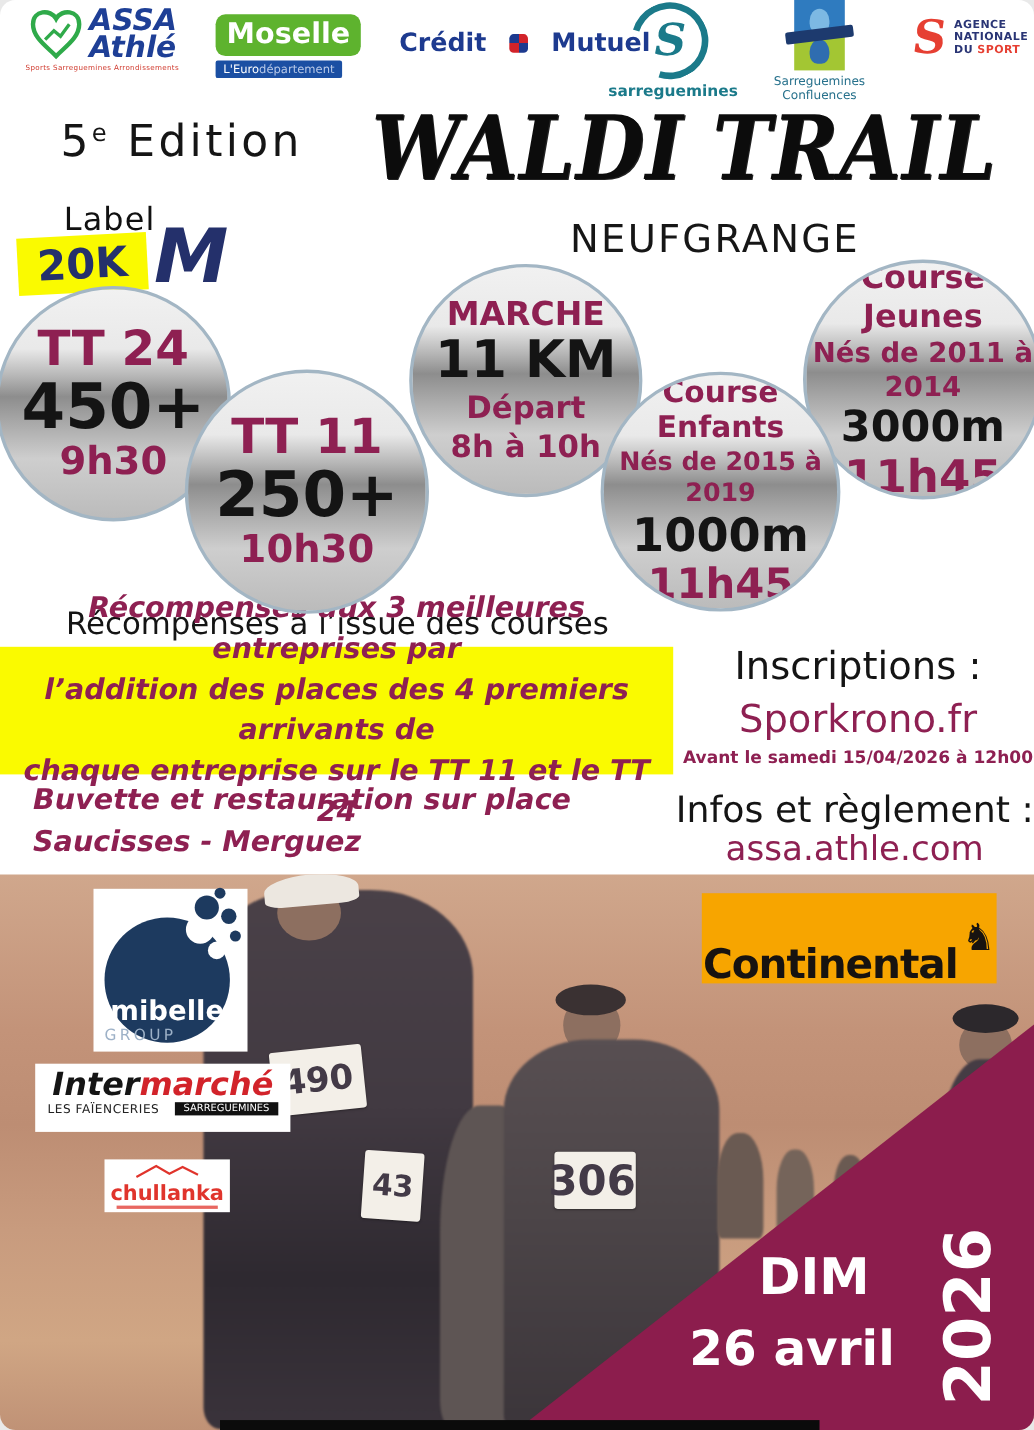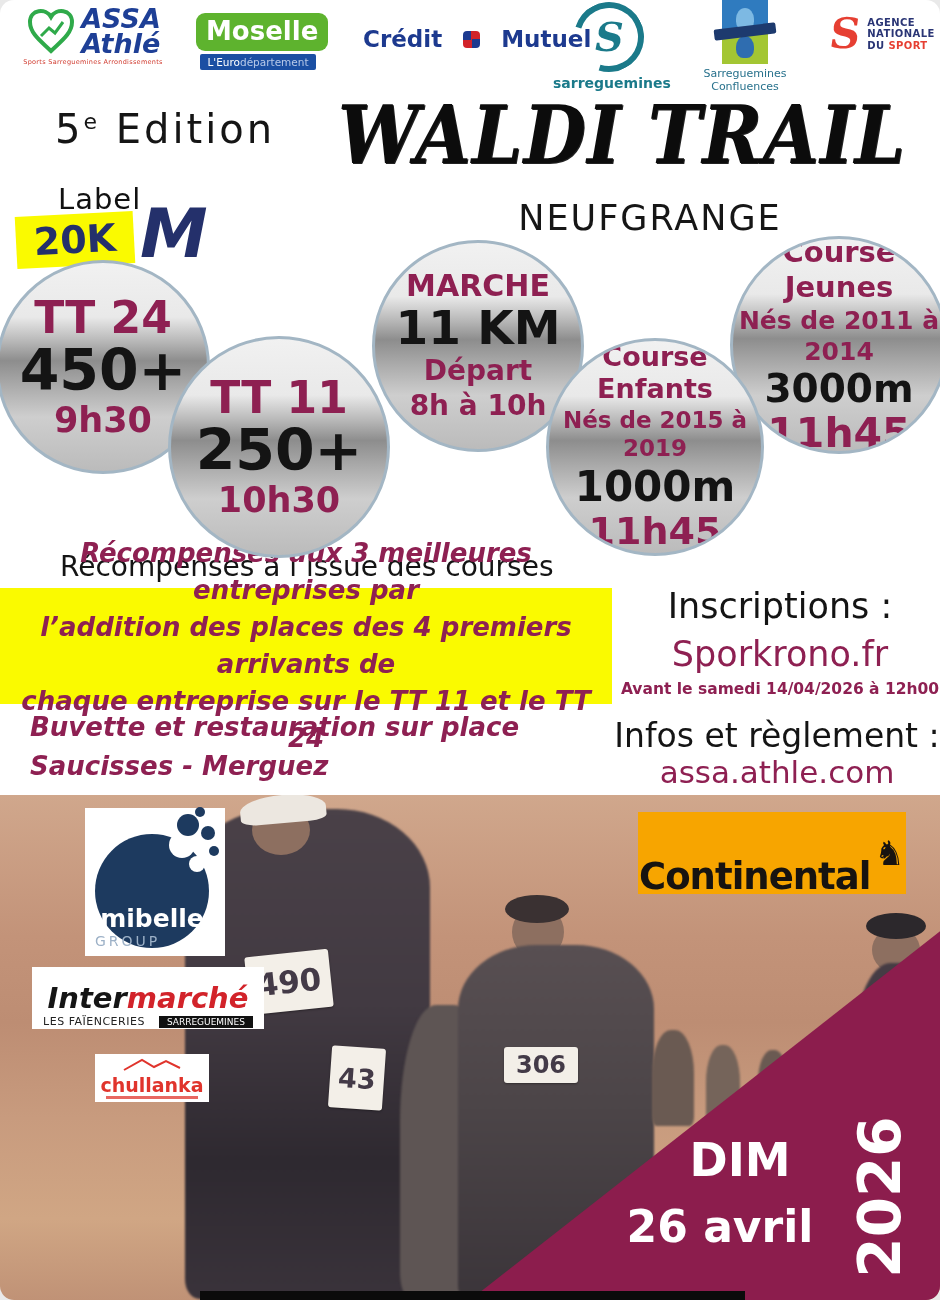--- a/index.html
+++ b/index.html
@@ -8,21 +8,21 @@
     font-family:"DejaVu Sans",sans-serif;overflow:hidden;margin:0 auto;border-radius:14px;
   }
   .abs{position:absolute;}
 
   
   .assa{left:14px;top:6px;width:158px;text-align:center;}
   .assa-row{display:flex;align-items:center;justify-content:center;gap:4px;}
   .assa-text{color:#1e3f96;font-weight:bold;font-style:italic;font-size:27px;line-height:25px;text-align:left;}
   .assa-sub{color:#d03a2e;font-size:6.5px;margin-top:2px;letter-spacing:.3px;}
 
-  .moselle{left:196px;top:13px;width:124px;text-align:center;}
+  .moselle{left:196px;top:13px;width:124px;}
   .moselle-box{background:#5eb32e;border-radius:9px;color:#fff;font-weight:bold;font-size:26px;padding:3px 10px 5px;display:inline-block;}
   .moselle-bar{background:#1b4fa3;color:#fff;font-size:10.5px;padding:2px 7px;display:inline-block;border-radius:2px;margin-top:-3px;}
   .moselle-bar .lite{color:#b8c9e8;font-weight:normal;}
 
   .cm{left:363px;top:26px;display:flex;align-items:center;gap:21px;font-size:23px;font-weight:bold;color:#1d3a8f;}
   .cm-icon{width:17px;height:17px;border-radius:4px;
     background:conic-gradient(#d2232a 0 90deg,#1d3a8f 90deg 180deg,#d2232a 180deg 270deg,#1d3a8f 270deg);}
 
   .sg{left:553px;top:2px;width:112px;text-align:center;}
   .sg-ring{width:58px;height:58px;margin:0 auto;border:6px solid #1b7a8a;border-left-color:transparent;border-radius:50%;
@@ -111,25 +111,25 @@
   .mib-circle{position:absolute;left:10px;top:26px;width:114px;height:114px;background:#1d3a5f;border-radius:50%;}
   .mib-b{position:absolute;border-radius:50%;}
   .mib-name{position:absolute;left:0;top:70px;width:114px;text-align:center;color:#fff;font-weight:bold;font-size:25px;}
   .mib-group{position:absolute;left:0;top:99px;width:114px;text-align:left;color:#9db1c7;font-size:14px;letter-spacing:3px;}
 
   .continental{left:638px;top:17px;width:268px;height:82px;background:#f7a500;
     display:flex;align-items:center;justify-content:center;gap:4px;}
   .conti-name{font-size:37px;font-weight:bold;color:#171310;letter-spacing:-1px;margin-top:47px;}
   .conti-horse{font-size:34px;line-height:1;color:#171310;}
 
-  .intermarche{left:32px;top:172px;width:232px;height:62px;background:#fff;text-align:center;padding-top:16px;box-sizing:border-box;}
+  .intermarche{left:32px;top:172px;width:232px;height:62px;background:#fff;text-align:center;padding-top:3px;box-sizing:border-box;}
   .inter-row{font-size:29px;font-weight:bold;font-style:italic;line-height:30px;}
   .inter-black{color:#151515;}
   .inter-red{color:#d2232a;}
-  .inter-sub{display:flex;justify-content:center;gap:14px;align-items:center;margin-top:2px;}
+  .inter-sub{display:flex;justify-content:center;gap:14px;align-items:flex-start;margin-top:2px;}
   .inter-subleft{font-size:11px;color:#222;letter-spacing:.5px;}
   .inter-subright{font-size:9px;color:#fff;background:#111;padding:1px 8px;}
 
   .chullanka{left:95px;top:259px;width:114px;height:48px;background:#fff;text-align:center;padding-top:2px;box-sizing:border-box;}
   .chu-name{font-size:19px;font-weight:bold;color:#e0342c;line-height:20px;}
   .chu-line{width:92px;height:3px;background:#e0342c;opacity:.75;margin:1px auto 0;}
 
   
   .wedge{left:0;top:0;width:940px;height:505px;background:#8c1d4d;
     clip-path:polygon(100% 27%,100% 100%,50% 100%);}
@@ -248,21 +248,21 @@
     <div>chaque entreprise sur le TT 11 et le TT 24</div>
   </div>
 
   <div class="abs food">
     <div>Buvette et restauration sur place</div>
     <div>Saucisses - Merguez</div>
   </div>
 
   <div class="abs insc-label">Inscriptions :</div>
   <div class="abs insc-site">Sporkrono.fr</div>
-  <div class="abs insc-deadline">Avant le samedi 14/04/2026 à 12h00</div>
+  <div class="abs insc-deadline">Avant le samedi 15/04/2026 à 12h00</div>
   <div class="abs info-label">Infos et règlement :</div>
   <div class="abs info-site">assa.athle.com</div>
 
   <div class="abs photo">
 
     <div class="abs sil" style="left:185px;top:14px;width:245px;height:490px;border-radius:38% 38% 6% 6% / 16% 16% 4% 4%;
                 background:linear-gradient(180deg,#4a4148 0%,#423a42 40%,#2e2930 72%,#3a333b 100%);"></div>
     <div class="abs head" style="left:252px;top:10px;width:58px;height:50px;"></div>
     <div class="abs" style="left:240px;top:0;width:86px;height:28px;background:#ece7e0;border-radius:50% 50% 20% 20%;transform:rotate(-5deg);"></div>
 
@@ -280,21 +280,21 @@
     <div class="abs head" style="left:872px;top:132px;width:48px;height:46px;"></div>
     <div class="abs" style="left:866px;top:118px;width:60px;height:26px;background:#2c282c;border-radius:50%;"></div>
     <div class="abs sil" style="left:852px;top:168px;width:96px;height:250px;background:#453c44;border-radius:40% 40% 8% 8%;"></div>
 
     <div class="abs bib" style="left:247px;top:158px;width:84px;height:58px;font-size:31px;transform:rotate(-6deg);">
       <span>490</span>
     </div>
     <div class="abs bib" style="left:330px;top:252px;width:54px;height:62px;font-size:27px;transform:rotate(4deg);">
       <span>43</span>
     </div>
-    <div class="abs bib" style="left:504px;top:252px;width:74px;height:36px;font-size:24px;">
+    <div class="abs bib" style="left:504px;top:252px;width:74px;height:52px;font-size:38px;justify-content:flex-end;">
       <span>306</span>
     </div>
 
     <div class="abs mibelle">
       <div class="mib-circle">
         <div class="mib-b" style="left:74px;top:-2px;width:26px;height:26px;background:#fff;"></div>
         <div class="mib-b" style="left:94px;top:22px;width:16px;height:16px;background:#fff;"></div>
         <div class="mib-name">mibelle</div>
         <div class="mib-group">GROUP</div>
       </div>

